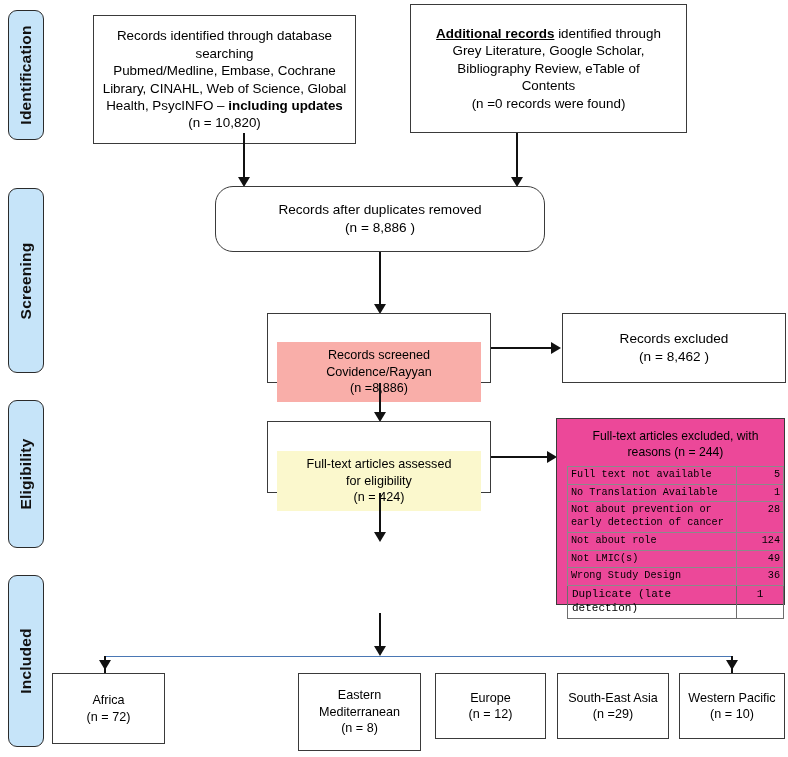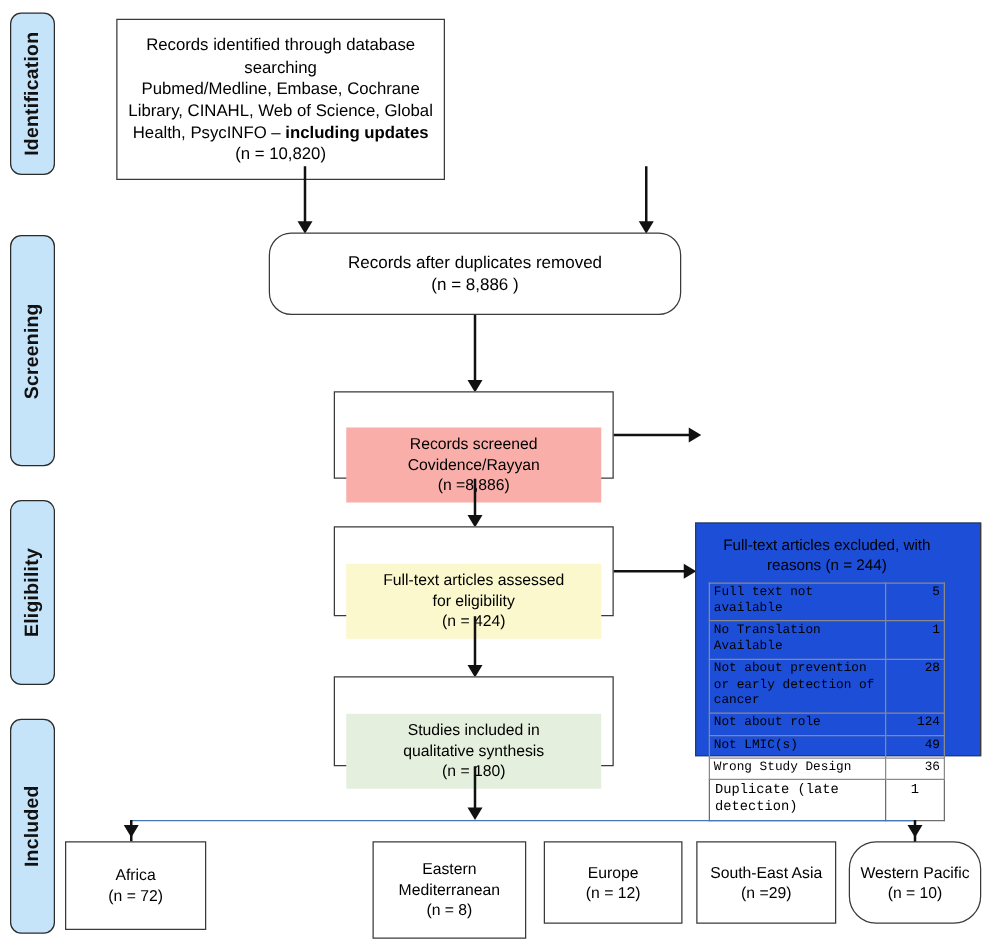--- a/index.html
+++ b/index.html
@@ -100,22 +100,22 @@
     border-top: 6.5px solid transparent;
     border-bottom: 6.5px solid transparent;
     border-left: 10px solid #111;
   }
 
   
   .reasons-wrap {
     position: absolute;
     box-sizing: border-box;
     border: 1.6px solid #3a3a3a;
-    background: #1d4ed8;
-    padding: 9px 28px 0 10px;
+    background: #ec4899;
+    padding: 9px 0 0 10px;
   }
   .reasons-title {
     text-align: center;
     font-size: 12.2px;
     line-height: 1.35;
     margin-bottom: 5px;
   }
   table.reasons {
     border-collapse: collapse;
     width: 100%;
@@ -162,20 +162,29 @@
     <div class="inner">
       <span>Records identified through database</span><br>
       <span>searching</span><br>
       <span>Pubmed/Medline,  Embase,  Cochrane</span><br>
       <span>Library,    CINAHL,   Web of Science, Global</span><br>
       <span>Health,    PsycINFO – </span><span class="bold">including updates</span><br>
       <span>(n = 10,820)</span>
     </div>
   </div>
 
+  <div class="box t-top" style="left:410px;top:4px;width:277px;height:129px;">
+    <div class="inner">
+      <span class="bold-u">Additional records</span><span> identified through</span><br>
+      <span>Grey Literature, Google Scholar,</span><br>
+      <span>Bibliography Review, eTable of</span><br>
+      <span>Contents</span><br>
+      <span>(n =0 records were found)</span>
+    </div>
+  </div>
 
   <div class="vline" style="left:243px;top:133px;height:46px;"></div>
   <div class="arrow-down" style="left:237.5px;top:177px;"></div>
 
   <div class="vline" style="left:516px;top:133px;height:46px;"></div>
   <div class="arrow-down" style="left:510.5px;top:177px;"></div>
 
   <div class="box t-mid" style="left:215px;top:186px;width:330px;height:66px;border-radius:18px;">
     <div class="inner">
       <span>Records after duplicates removed</span><br>
@@ -192,20 +201,26 @@
         <span>Records screened</span><br>
         <span>Covidence/Rayyan</span><br>
         <span>(n =8,886)</span>
       </span>
     </div>
   </div>
 
   <div class="hline" style="left:491px;top:347px;width:62px;"></div>
   <div class="arrow-right" style="left:551px;top:341.5px;"></div>
 
+  <div class="box t-mid" style="left:562px;top:313px;width:224px;height:70px;">
+    <div class="inner">
+      <span>Records excluded</span><br>
+      <span>(n = 8,462 )</span>
+    </div>
+  </div>
 
   <div class="vline" style="left:379px;top:383px;height:32px;"></div>
   <div class="arrow-down" style="left:373.5px;top:412px;"></div>
 
   <div class="box t-small" style="left:267px;top:421px;width:224px;height:72px;">
     <div class="inner" style="padding:0 9px;">
       <span class="hl hl-yellow">
         <span>Full-text articles assessed</span><br>
         <span>for eligibility</span><br>
         <span>(n = 424)</span>
@@ -251,29 +266,20 @@
           <td>Duplicate (late detection)</td>
           <td class="num">1</td>
         </tr>
       </tbody>
     </table>
   </div>
 
   <div class="vline" style="left:379px;top:493px;height:42px;"></div>
   <div class="arrow-down" style="left:373.5px;top:532px;"></div>
 
-  <div class="box t-small" style="left:267px;top:541px;width:224px;height:72px;">
-    <div class="inner" style="padding:0 9px;">
-      <span class="hl hl-green">
-        <span>Studies included in</span><br>
-        <span>qualitative synthesis</span><br>
-        <span>(n = 180)</span>
-      </span>
-    </div>
-  </div>
 
   <div class="vline" style="left:379px;top:613px;height:38px;"></div>
   <div class="arrow-down" style="left:373.5px;top:646px;"></div>
   <div class="hline-blue" style="left:104px;top:656px;width:628px;"></div>
 
   <div class="vline" style="left:104px;top:656px;height:24px;"></div>
   <div class="arrow-down" style="left:98.5px;top:660px;"></div>
 
   <div class="vline" style="left:731px;top:656px;height:24px;"></div>
   <div class="arrow-down" style="left:725.5px;top:660px;"></div>
@@ -300,20 +306,20 @@
     </div>
   </div>
 
   <div class="box t-small" style="left:557px;top:673px;width:112px;height:66px;">
     <div class="inner">
       <span>South-East Asia</span><br>
       <span>(n =29)</span>
     </div>
   </div>
 
-  <div class="box t-small" style="left:679px;top:673px;width:106px;height:66px;border-radius:22px;">
+  <div class="box t-small" style="left:679px;top:673px;width:106px;height:66px;">
     <div class="inner">
       <span>Western Pacific</span><br>
       <span>(n = 10)</span>
     </div>
   </div>
 
 </div>
 
 </body></html>

